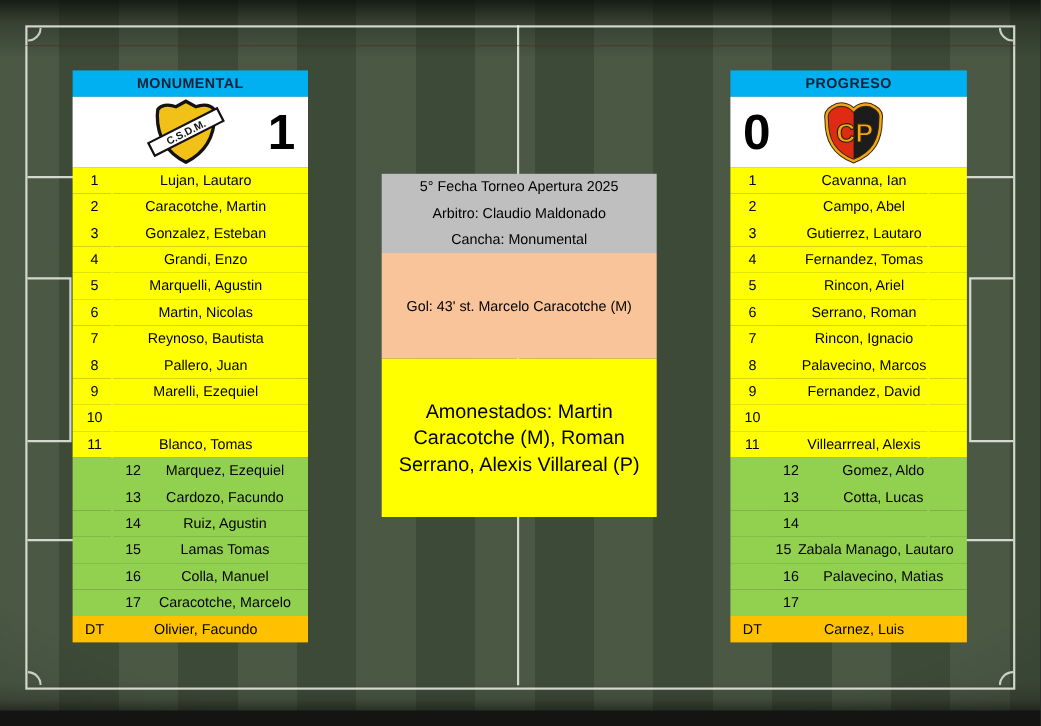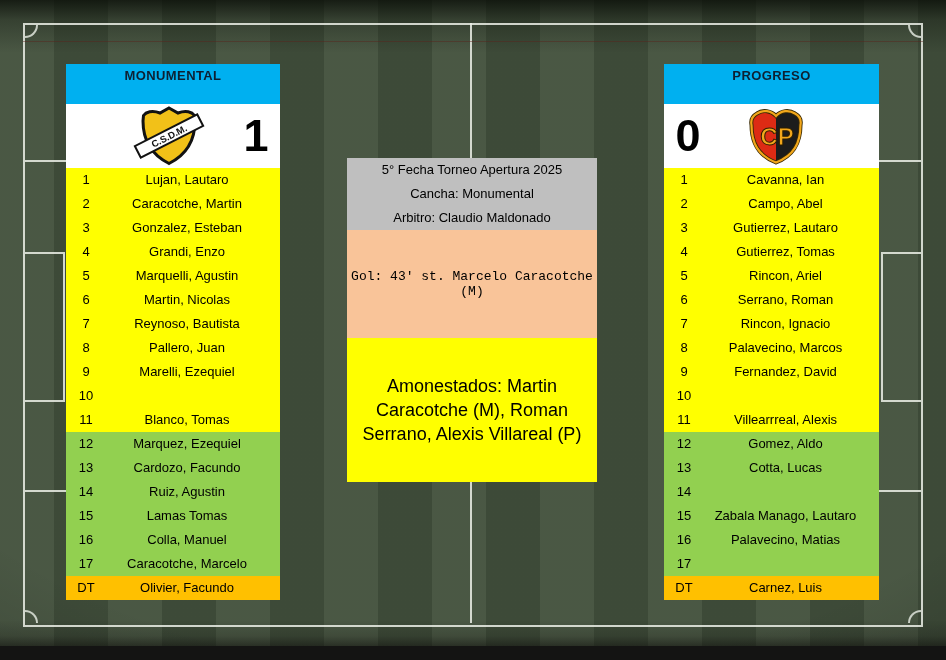--- a/index.html
+++ b/index.html
@@ -25,38 +25,38 @@
   .c-tl{left:25px;top:25px;border-left:none;border-top:none;border-radius:0 0 100% 0;}
   .c-tr{left:908px;top:25px;border-right:none;border-top:none;border-radius:0 0 0 100%;}
   .c-bl{left:25px;top:610px;border-left:none;border-bottom:none;border-radius:0 100% 0 0;}
   .c-br{left:908px;top:610px;border-right:none;border-bottom:none;border-radius:100% 0 0 0;}
   .photo-line{position:absolute;left:23px;top:41px;width:900px;height:1px;background:rgba(92,36,26,.45);}
 
   
   .panel{position:absolute;top:64px;width:214px;z-index:3;}
   .panel.left{left:66px;}
   .panel.right{left:664px;width:215px;}
-  .team-header{height:40px;line-height:24px;text-align:center;background:#00B0F0;
+  .team-header{height:24px;line-height:24px;text-align:center;background:#00B0F0;
     color:#0d2033;font-size:13px;font-weight:700;letter-spacing:.4px;}
   .badge-strip{height:64px;background:#fff;display:flex;align-items:center;}
   .spacer40{width:40px;}
   .badge-box{flex:1;display:flex;align-items:center;justify-content:center;height:64px;}
   .score{width:48px;text-align:center;font-size:45px;font-weight:700;line-height:60px;color:#000;}
   .row{height:24px;display:flex;font-size:13px;line-height:24px;}
   .row .num{width:40px;text-align:center;}
   .row .name{flex:1;text-align:center;padding-right:12px;white-space:nowrap;}
   .r-start{background:#FFFF00;}
-  .r-sub{background:#92D050;}
+  .r-sub{background:#92D050;padding-left:35px;}
   .r-dt{background:#FFC000;}
 
   
   .infobox{position:absolute;left:347px;top:158px;width:250px;z-index:3;font-size:13px;}
   .info-head{background:#BFBFBF;height:72px;padding:0;}
   .info-head div{height:24px;line-height:24px;text-align:center;}
-  .info-goal{background:#F9C499;height:108px;display:flex;align-items:center;justify-content:center;text-align:center;font-family:Liberation Mono, monospace;}
+  .info-goal{background:#F9C499;height:96px;display:flex;align-items:center;justify-content:center;text-align:center;}
   .info-book{background:#FFFF00;height:144px;display:flex;align-items:center;justify-content:center;}
   .info-book .inner{width:240px;text-align:center;line-height:24px;font-size:18px;}
   .bottom-band{position:absolute;left:0;bottom:0;width:946px;height:14px;background:#141413;z-index:1;}
 </style>
 </head>
 <body>
 
 <div class="stage">
 
   <div class="pline pitch-outer"></div>
@@ -156,22 +156,22 @@
       </div>
     <div class="row r-dt">
         <div class="num">DT</div>
         <div class="name">Olivier, Facundo</div>
       </div>
   </div>
 
   <div class="infobox">
     <div class="info-head">
       <div>5° Fecha Torneo Apertura 2025</div>
+      <div>Arbitro: Claudio Maldonado</div>
       <div>Cancha: Monumental</div>
-      <div>Arbitro: Claudio Maldonado</div>
     </div>
     <div class="info-goal">Gol: 43' st. Marcelo Caracotche (M)</div>
     <div class="info-book">
       <div class="inner">Amonestados: Martin Caracotche (M), Roman Serrano, Alexis Villareal (P)</div>
     </div>
   </div>
 
   <div class="panel right">
     <div class="team-header">PROGRESO</div>
     <div class="badge-strip">
@@ -199,21 +199,21 @@
     <div class="row r-start">
         <div class="num">2</div>
         <div class="name">Campo, Abel</div>
       </div>
     <div class="row r-start">
         <div class="num">3</div>
         <div class="name">Gutierrez, Lautaro</div>
       </div>
     <div class="row r-start">
         <div class="num">4</div>
-        <div class="name">Gutierrez, Tomas</div>
+        <div class="name">Fernandez, Tomas</div>
       </div>
     <div class="row r-start">
         <div class="num">5</div>
         <div class="name">Rincon, Ariel</div>
       </div>
     <div class="row r-start">
         <div class="num">6</div>
         <div class="name">Serrano, Roman</div>
       </div>
     <div class="row r-start">

